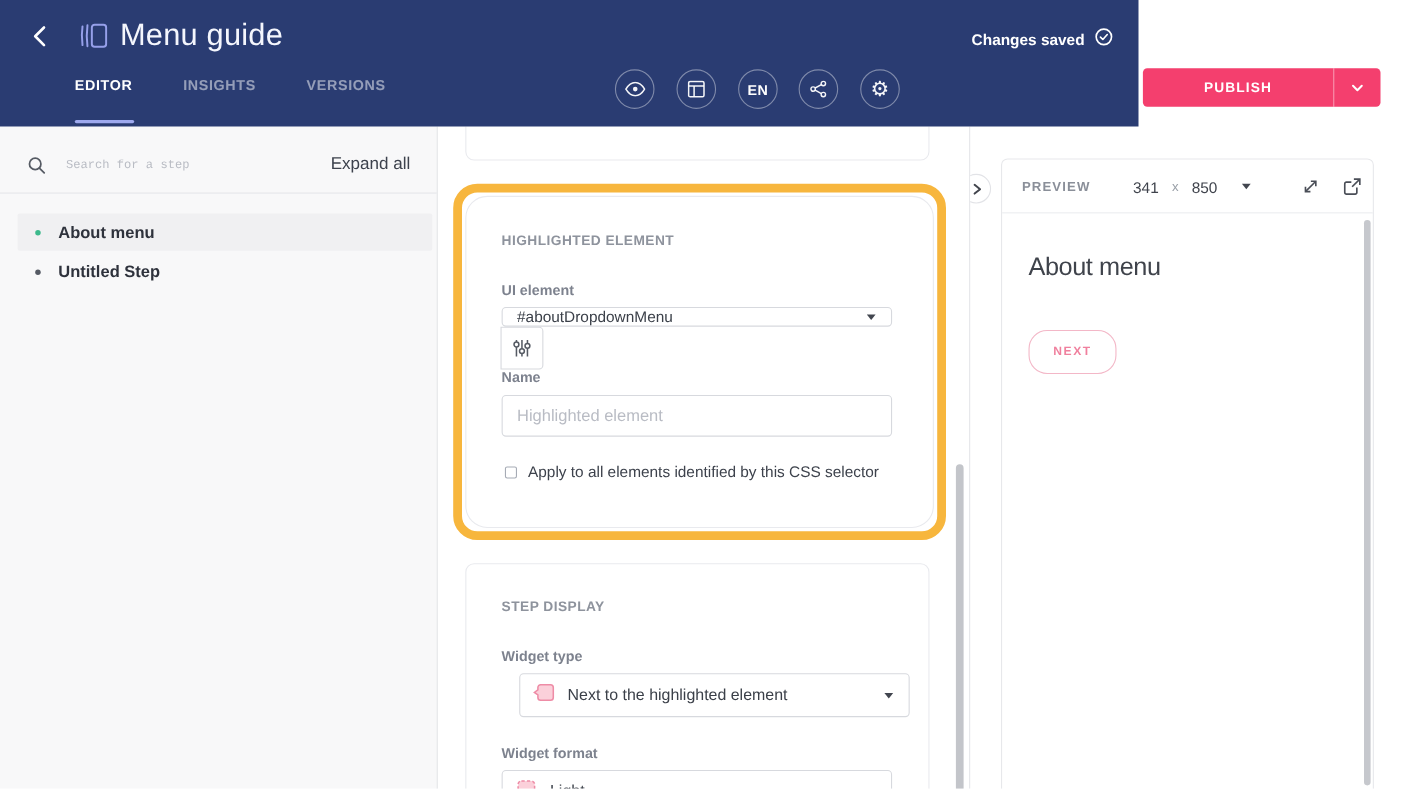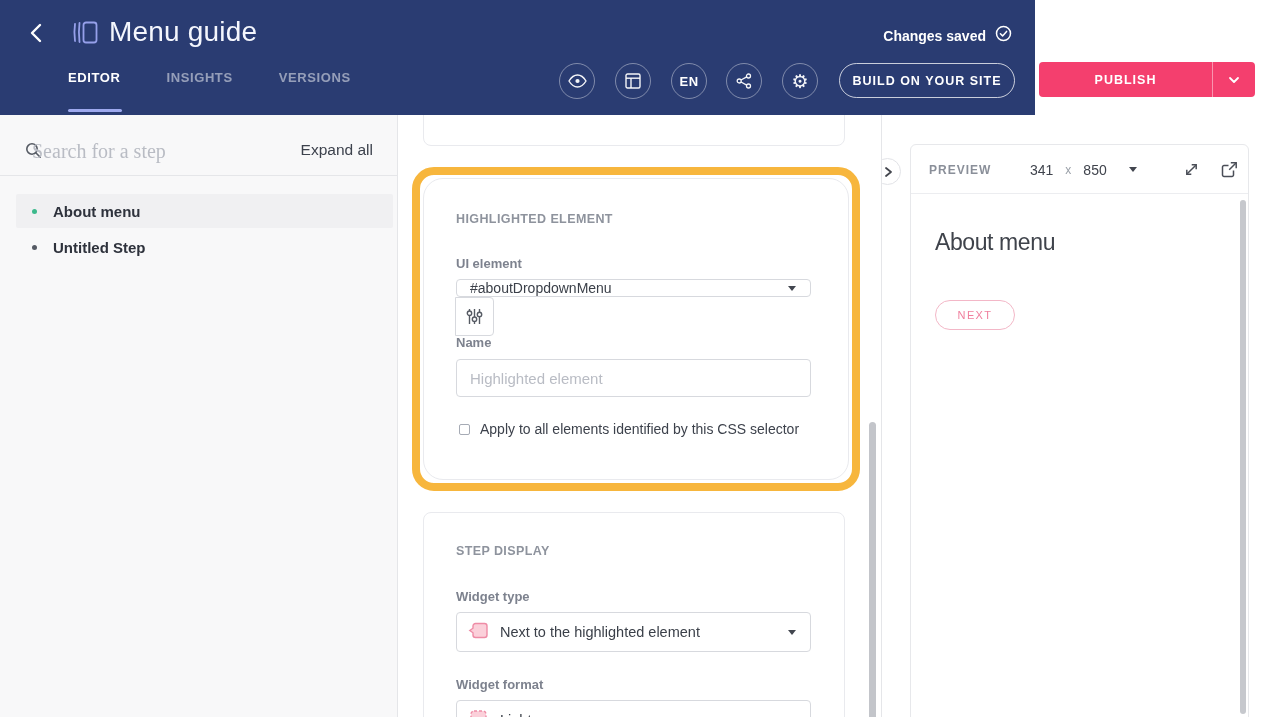--- a/index.html
+++ b/index.html
@@ -29,21 +29,21 @@
   .lang-label { color:#ffffff; font-size:13px; font-weight:bold; letter-spacing:0.4px; }
   .gear-glyph { color:rgba(255,255,255,0.95); font-size:19px; line-height:1; font-family:"DejaVu Sans", sans-serif; }
   .build-btn { position:absolute; left:839px; top:63px; width:176px; height:35px; border:1px solid rgba(255,255,255,0.75); border-radius:18px; background:transparent; color:#ffffff; font-size:12.5px; font-weight:bold; letter-spacing:1px; font-family:"Liberation Sans",sans-serif; cursor:pointer; }
   .publish-group { position:absolute; left:1039px; top:62px; width:216px; height:35px; background:#f43f6e; border-radius:4px; display:flex; cursor:pointer; }
   .publish-main { width:174px; height:100%; display:flex; align-items:center; justify-content:center; color:#ffffff; font-size:12.5px; font-weight:bold; letter-spacing:1px; border-right:1px solid rgba(255,255,255,0.45); }
   .publish-caret { flex:1; display:flex; align-items:center; justify-content:center; }
   
   .sidebar { position:absolute; left:0; top:115px; width:398px; bottom:0; background:#f8f8f9; border-right:1px solid #e5e6e9; }
   .search-row { position:relative; height:61px; border-bottom:1px solid #e5e6e9; }
   .search-icon { position:absolute; left:25px; top:27px; }
-  .search-input { position:absolute; left:32px; top:20px; height:32px; width:210px; border:none; outline:none; background:transparent; font-size:20px; color:#3d424d; font-family:Liberation Serif, serif; }
+  .search-input { position:absolute; left:60px; top:20px; height:32px; width:210px; border:none; outline:none; background:transparent; font-size:11px; color:#3d424d; font-family:Liberation Mono, monospace; }
   .search-input::placeholder { color:#b9bcc4; opacity:1; }
   .expand-all { position:absolute; right:24px; top:26px; font-size:15.5px; color:#3d424d; cursor:pointer; }
   .step-list { margin-top:18px; }
   .step-row { height:34px; margin:0 4px 2px 16px; border-radius:2px; display:flex; align-items:center; cursor:pointer; }
   .step-row.selected { background:#f0f0f2; }
   .step-dot { width:5px; height:5px; border-radius:50%; margin-left:16px; flex:none; }
   .step-label { margin-left:16px; font-size:15px; font-weight:bold; color:#2e323c; }
   
   .main { position:absolute; left:399px; top:115px; width:482px; bottom:0; background:#ffffff; overflow:hidden; }
   .card { position:absolute; background:#ffffff; border:1px solid #e9eaee; border-radius:8px; }
@@ -75,21 +75,21 @@
   .preview-title { position:absolute; left:18px; top:18px; font-size:12px; font-weight:bold; letter-spacing:1px; color:#8a8f99; }
   .size-ctrl { position:absolute; left:119px; top:0; height:49px; display:flex; align-items:center; cursor:pointer; }
   .size-num { font-size:14px; color:#3f434c; }
   .size-x { font-size:12px; color:#9aa0a8; margin:0 12px; }
   .size-caret { margin-left:22px; width:0; height:0; border-left:4.5px solid transparent; border-right:4.5px solid transparent; border-top:5px solid #42464f; }
   .pv-iconbtn { position:absolute; top:16px; width:18px; height:18px; cursor:pointer; }
   .pv-expand { left:272px; }
   .pv-open { left:310px; }
   .preview-body { position:relative; height:calc(100% - 49px); }
   .pv-step-title { position:absolute; left:24px; top:35px; font-size:23px; letter-spacing:-0.4px; color:#3f434b; }
-  .pv-next-btn { position:absolute; left:24px; top:106px; width:80px; height:30px; border:1px solid #f3b7c7; border-radius:17px; background:#fff; color:#f0809e; font-size:11px; font-weight:normal; letter-spacing:1.4px; font-family:"Liberation Sans",sans-serif; cursor:pointer; }
+  .pv-next-btn { position:absolute; left:24px; top:106px; width:80px; height:40px; border:1px solid #f3b7c7; border-radius:17px; background:#fff; color:#f0809e; font-size:11px; font-weight:bold; letter-spacing:1.4px; font-family:"Liberation Sans",sans-serif; cursor:pointer; }
   .pv-scrollbar { position:absolute; right:2px; top:6px; width:6px; height:514px; background:#c6c8cd; border-radius:3px; }
 </style>
 </head>
 <body>
 
 <div class="topbar">
   <div class="back-btn">
     <svg width="22" height="22" viewBox="0 0 22 22">
         <polyline points="14,3 6,11 14,19" fill="none" stroke="#ffffff" stroke-width="2.4" stroke-linecap="round" stroke-linejoin="round"></polyline>
       </svg>
@@ -137,21 +137,20 @@
         <circle cx="12.5" cy="3" r="2" fill="none" stroke="rgba(255,255,255,0.95)" stroke-width="1.3"></circle>
         <circle cx="3.2" cy="8" r="2" fill="none" stroke="rgba(255,255,255,0.95)" stroke-width="1.3"></circle>
         <circle cx="12.5" cy="13" r="2" fill="none" stroke="rgba(255,255,255,0.95)" stroke-width="1.3"></circle>
         <line x1="5" y1="7" x2="10.7" y2="3.9" stroke="rgba(255,255,255,0.95)" stroke-width="1.3"></line>
         <line x1="5" y1="9" x2="10.7" y2="12.1" stroke="rgba(255,255,255,0.95)" stroke-width="1.3"></line>
       </svg>
   </div>
   <div class="iconbtn gear">
     <span class="gear-glyph">⚙</span>
   </div>
-  <button class="build-btn">BUILD ON YOUR SITE</button>
   <div class="publish-group">
     <div class="publish-main">PUBLISH</div>
     <div class="publish-caret">
       <svg width="12" height="8" viewBox="0 0 12 8">
           <polyline points="2,2 6,6 10,2" fill="none" stroke="#ffffff" stroke-width="1.8" stroke-linecap="round" stroke-linejoin="round"></polyline>
         </svg>
     </div>
   </div>
 </div>
 
@@ -206,21 +205,21 @@
       <div class="checkbox-row" style="top:242px;">
         <span class="checkbox"></span>
         <span class="checkbox-label">Apply to all elements identified by this CSS selector</span>
       </div>
     </div>
   </div>
 
   <div class="card card-step">
     <div class="section-title" style="top:31px;">STEP DISPLAY</div>
     <div class="field-label" style="top:76px;">Widget type</div>
-    <div class="widget-select" style="top:99px;">
+    <div class="widget-select" style="top:99px;margin-left:16px;">
       <span class="widget-icon">
         <svg width="21" height="21" viewBox="0 0 21 21">
             <path d="M7.5 3.5 h9 a2.5 2.5 0 0 1 2.5 2.5 v9 a2.5 2.5 0 0 1 -2.5 2.5 h-9 a2.5 2.5 0 0 1 -2.5 -2.5 v-2.2 l-3.2 -2.3 3.2 -2.3 v-2.2 a2.5 2.5 0 0 1 2.5 -2.5 Z" fill="#fbd0da" stroke="#ee8ca6" stroke-width="1.4"></path>
           </svg>
       </span>
       <span class="widget-value">Next to the highlighted element</span>
       <span class="caret"></span>
     </div>
     <div class="field-label" style="top:164px;">Widget format</div>
     <div class="widget-select" style="top:187px;">

